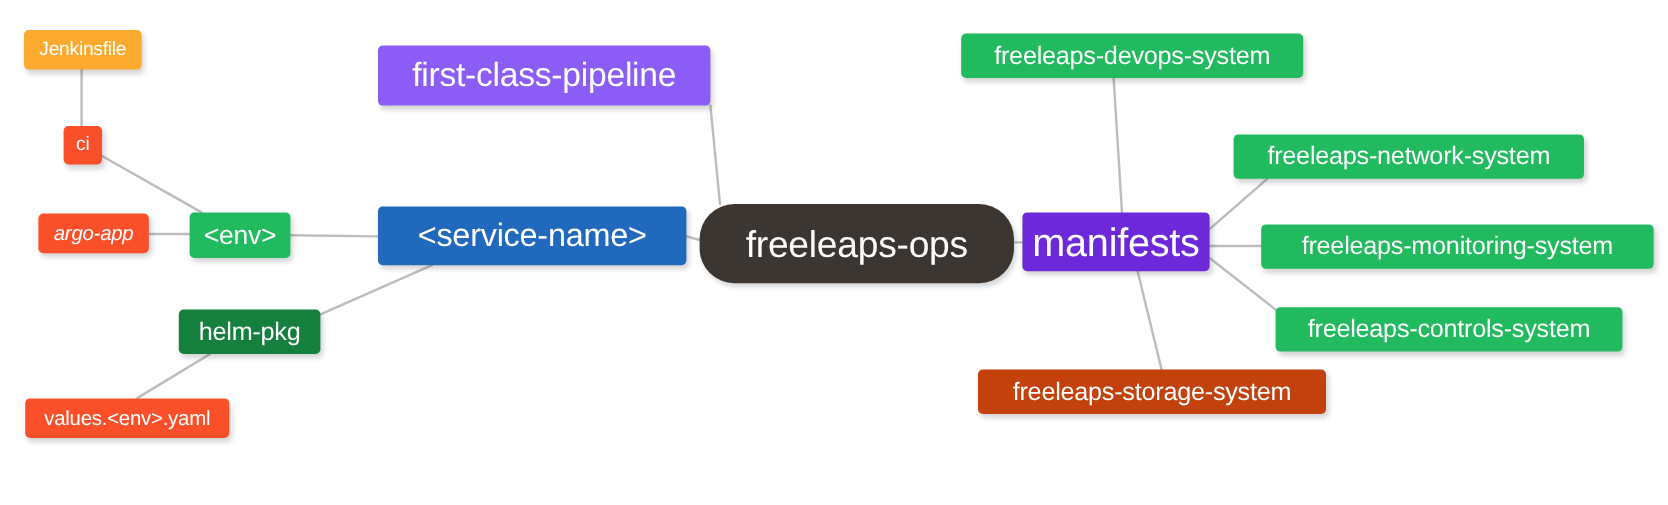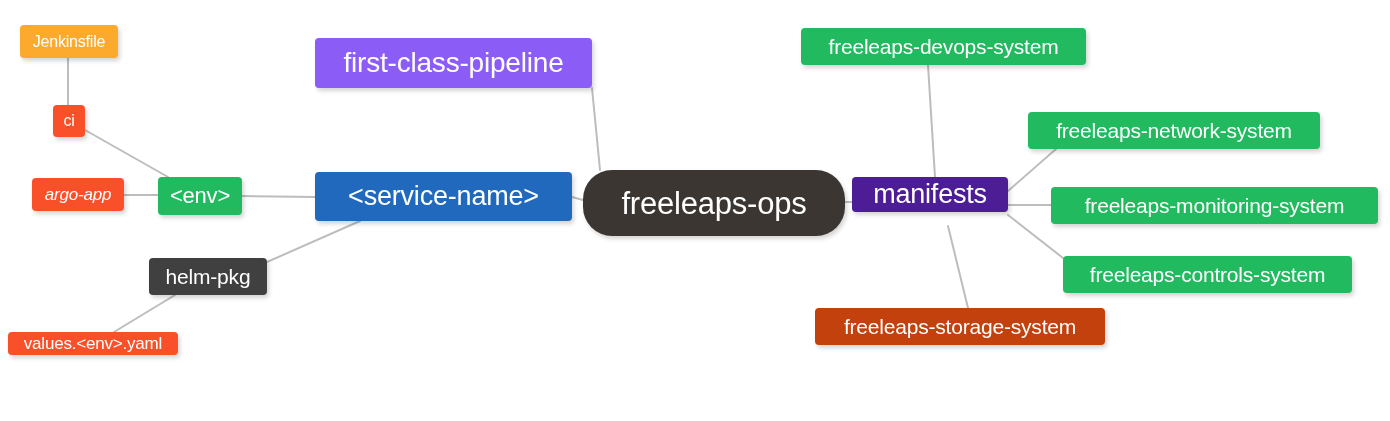--- a/index.html
+++ b/index.html
@@ -74,36 +74,36 @@
   <div id="node-layer">
       <div class="node" style="left: 583px; top: 170px; width: 262px; height: 66px; background: rgb(59, 54, 50); font-size: 31px; border-radius: 29px;">
         <span class="node-label">freeleaps-ops</span>
       </div>
       <div class="node" style="left: 315px; top: 38px; width: 277px; height: 50px; background: #8b5cf6; font-size: 28px;">
         <span class="node-label">first-class-pipeline</span>
       </div>
       <div class="node" style="left: 315px; top: 172px; width: 257px; height: 49px; background: rgb(33, 105, 189); font-size: 27px;">
         <span class="node-label">&lt;service-name&gt;</span>
       </div>
-      <div class="node" style="left: 852px; top: 177px; width: 156px; height: 35px; background: #4c1d95; font-size: 27px;">
+      <div class="node" style="left: 852px; top: 177px; width: 156px; height: 49px; background: #6d28d9; font-size: 33px;">
         <span class="node-label">manifests</span>
       </div>
       <div class="node" style="left: 158px; top: 177px; width: 84px; height: 38px; background: rgb(33, 186, 95); font-size: 22px;">
         <span class="node-label">&lt;env&gt;</span>
       </div>
-      <div class="node" style="left: 149px; top: 258px; width: 118px; height: 37px; background: #404040; font-size: 21px;">
+      <div class="node" style="left: 149px; top: 258px; width: 118px; height: 37px; background: #15803d; font-size: 21px;">
         <span class="node-label">helm-pkg</span>
       </div>
       <div class="node" style="left: 53px; top: 105px; width: 32px; height: 32px; background: rgb(249, 80, 42); font-size: 16px;">
         <span class="node-label">ci</span>
       </div>
       <div class="node" style="left: 32px; top: 178px; width: 92px; height: 33px; background: rgb(249, 80, 42); font-size: 17px; font-style: italic;">
         <span class="node-label">argo-app</span>
       </div>
-      <div class="node" style="left: 8px; top: 332px; width: 170px; height: 23px; background: rgb(249, 80, 42); font-size: 17px;">
+      <div class="node" style="left: 21px; top: 332px; width: 170px; height: 33px; background: rgb(249, 80, 42); font-size: 17px;">
         <span class="node-label">values.&lt;env&gt;.yaml</span>
       </div>
       <div class="node" style="left: 20px; top: 25px; width: 98px; height: 33px; background: rgb(251, 170, 46); font-size: 16px;">
         <span class="node-label">Jenkinsfile</span>
       </div>
       <div class="node" style="left: 801px; top: 28px; width: 285px; height: 37px; background: rgb(33, 186, 95); font-size: 21px;">
         <span class="node-label">freeleaps-devops-system</span>
       </div>
       <div class="node" style="left: 1028px; top: 112px; width: 292px; height: 37px; background: rgb(33, 186, 95); font-size: 21px;">
         <span class="node-label">freeleaps-network-system</span>

